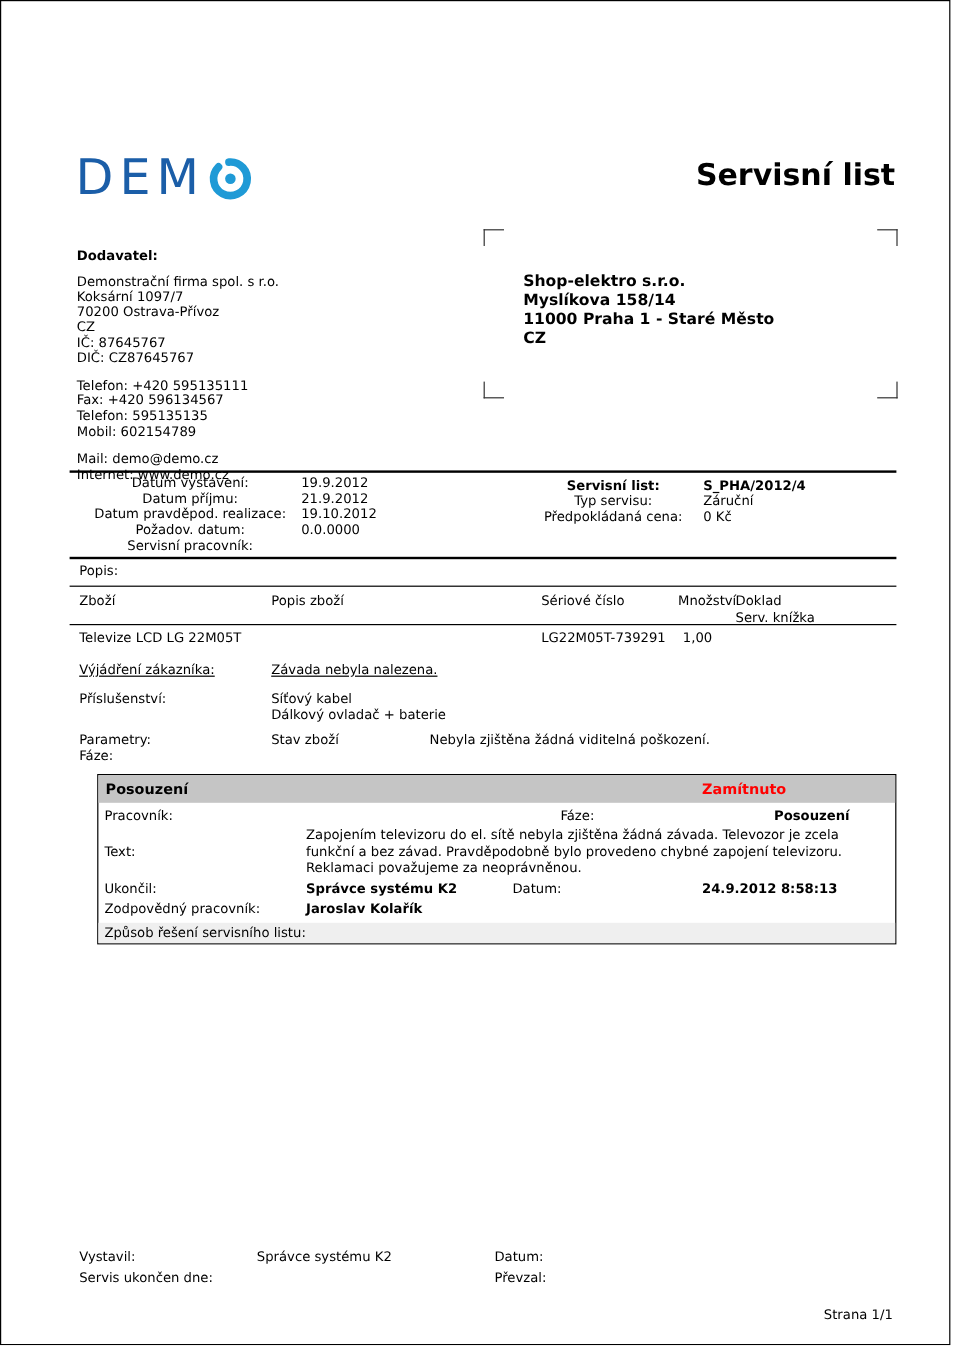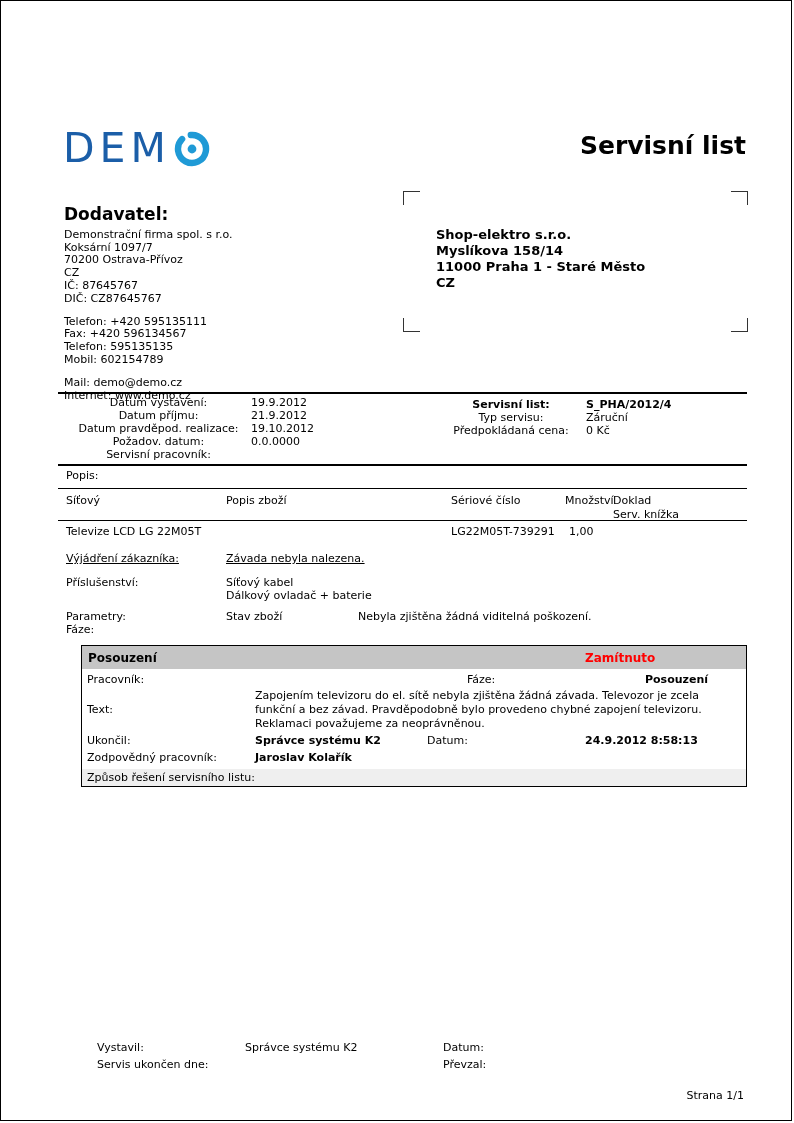--- a/index.html
+++ b/index.html
@@ -15,21 +15,21 @@
     overflow:hidden;
   }
   
   .logo { position:absolute; left:62px; top:124px; display:flex; align-items:center; height:46px; }
   .logo-dem { font-size:41px; line-height:1; letter-spacing:5px; color:#1B5EA8; }
   .logo-o { margin-left:2px; margin-top:2px; }
   
   .doc-title { position:absolute; top:130px; right:45px; font-size:25px; font-weight:bold; }
   
   .supplier { position:absolute; left:63px; top:207px; width:300px; line-height:12.8px; }
-  .supplier .sup-label { font-weight:bold; font-size:17px; margin-bottom:8px; }
+  .supplier .sup-label { font-weight:bold; font-size:11px; margin-bottom:8px; }
   .sup-group { margin-bottom:10px; }
   
   .addr-zone { position:absolute; left:402px; top:190px; width:345px; height:141px; }
   .corner { position:absolute; width:17px; height:14px; }
   .corner.tl { left:0; top:0; border-left:1px solid #333; border-top:1px solid #333; }
   .corner.tr { right:0; top:0; border-right:1px solid #333; border-top:1px solid #333; }
   .corner.bl { left:0; bottom:0; border-left:1px solid #333; border-bottom:1px solid #333; }
   .corner.br { right:0; bottom:0; border-right:1px solid #333; border-bottom:1px solid #333; }
   .addr-text { position:absolute; left:33px; top:36px; font-weight:bold; font-size:13px; line-height:16px; }
   
@@ -82,21 +82,21 @@
   .ar2 .ac1 { align-self:center; }
   .ar2 .a-text { flex:1; padding-right:4px; font-weight:normal; }
   .ar3 { padding-top:3px; padding-bottom:1px; }
   .ar4 { background:#EFEFEF; padding:2px 0; line-height:13px; }
   .ar5 { padding-top:2px; padding-bottom:4px; }
   .bold { font-weight:bold; }
   .red { color:#FF0000; }
   
   .footer { position:absolute; left:65px; top:1038px; width:680px; }
   .footer .frow { display:flex; line-height:17px; }
-  .fc1 { width:148px; flex:none;margin-left:31px; }
+  .fc1 { width:148px; flex:none; }
   .fc2 { width:198px; flex:none; }
   .fc3 { flex:1; }
   .page-num { position:absolute; top:1088px; right:47px; }
 </style>
 </head>
 <body>
 
 <div class="page">
 
   <div class="logo">
@@ -181,21 +181,21 @@
         <span>0 Kč</span>
       </div>
     </div>
   </div>
 
   <div class="popis">
     <span>Popis:</span>
   </div>
 
   <div class="thead">
-    <span class="r1 col-goods">Síťový</span>
+    <span class="r1 col-goods">Zboží</span>
     <span class="r1 col-desc">Popis zboží</span>
     <span class="r1 col-serial">Sériové číslo</span>
     <span class="r1 col-qty">Množství</span>
     <span class="r1 col-doc">Doklad</span>
     <span class="r2 col-doc">Serv. knížka</span>
   </div>
 
   <div class="trow">
     <span class="col-goods">Televize LCD LG 22M05T</span>
     <span class="col-serial">LG22M05T-739291</span>

